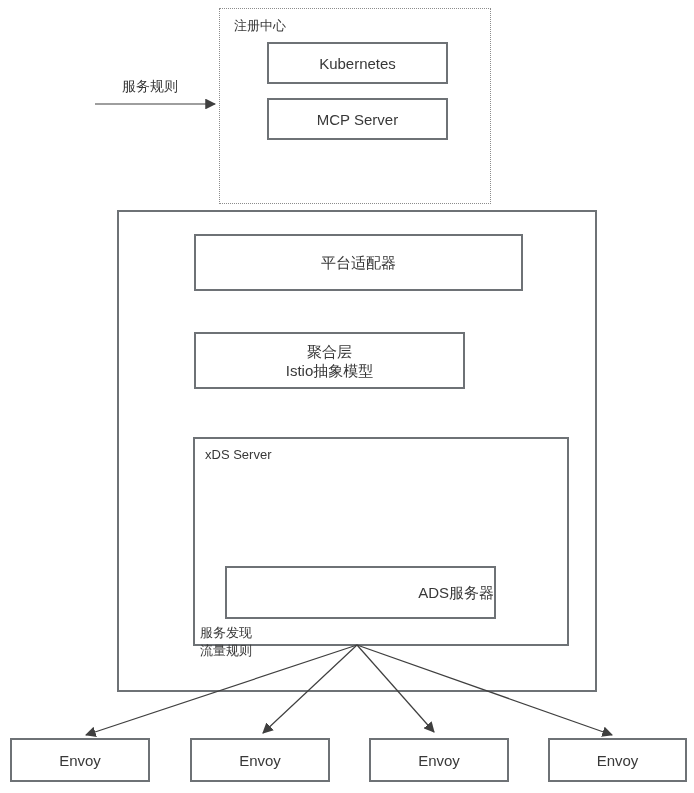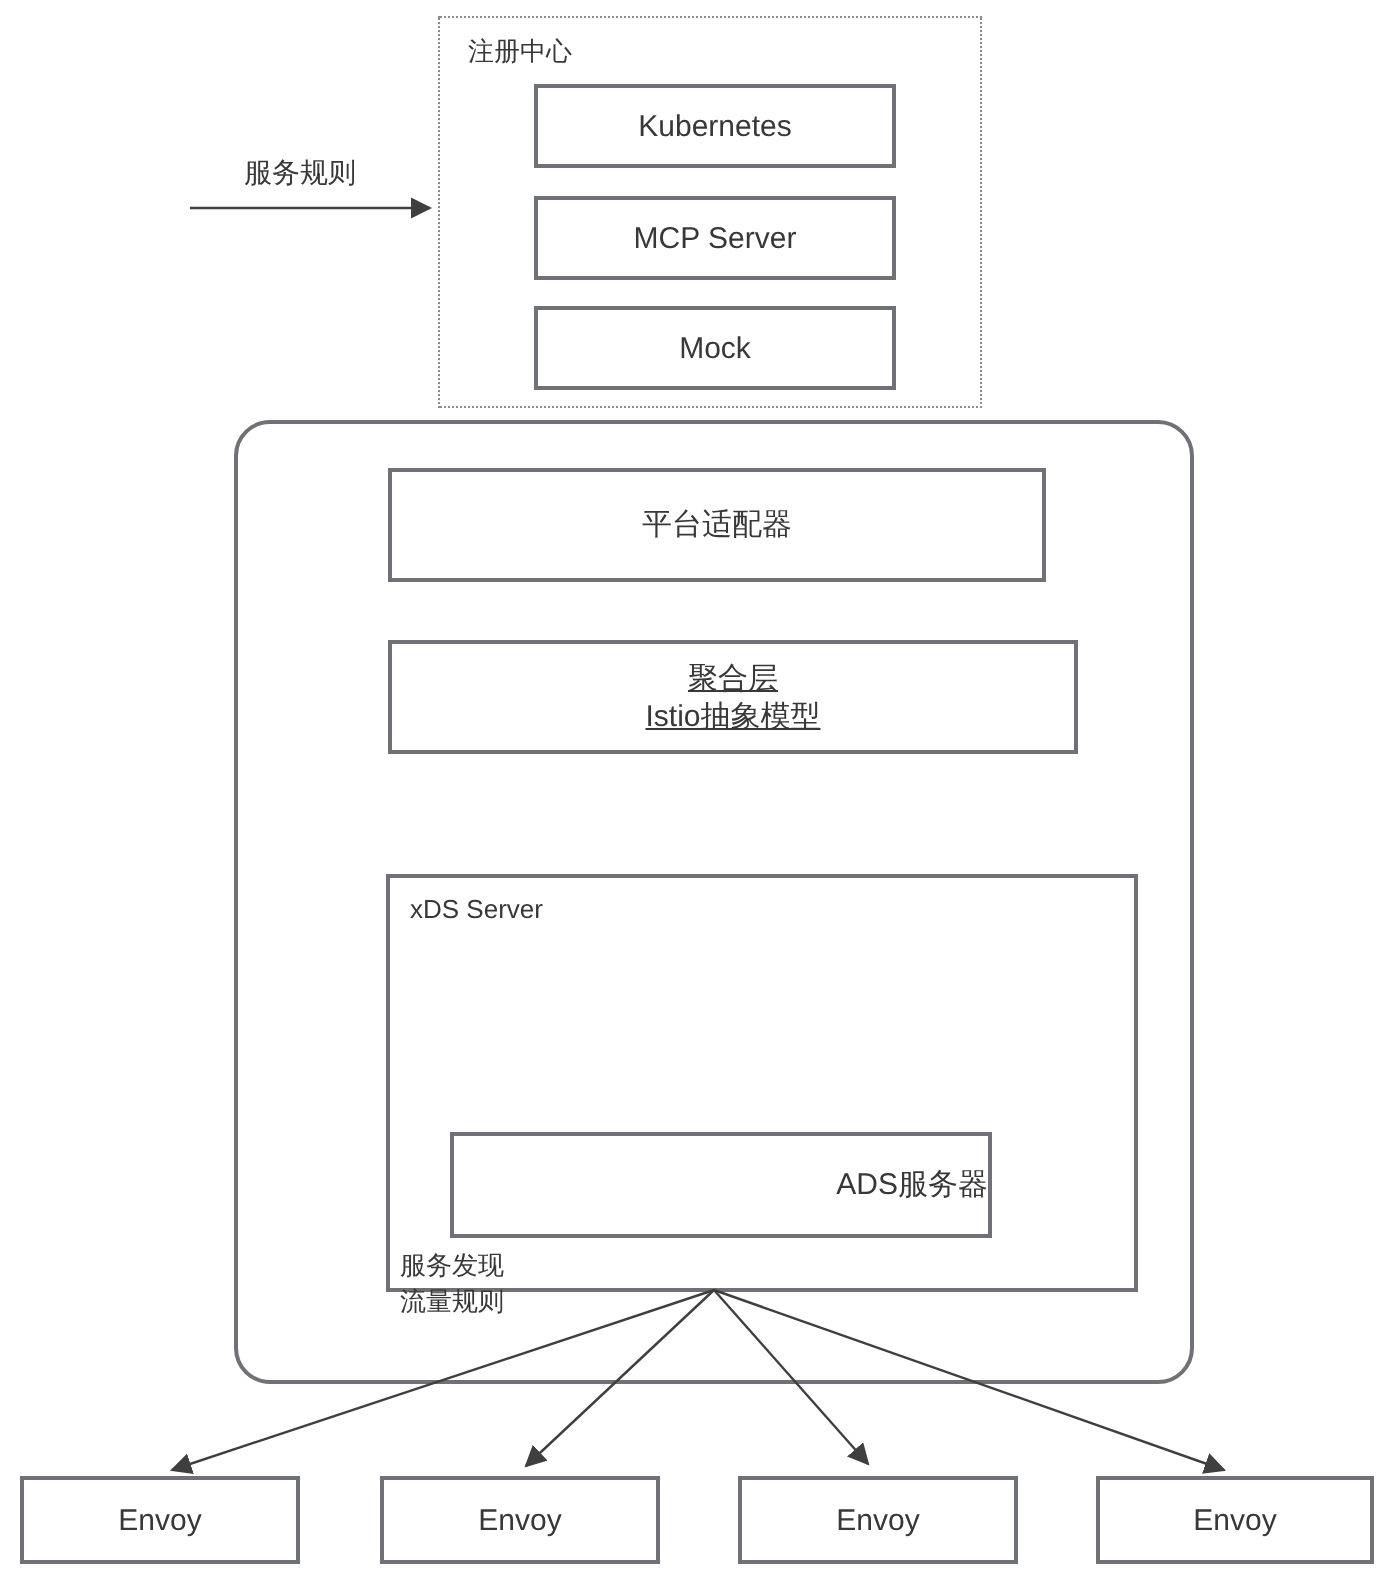--- a/index.html
+++ b/index.html
@@ -60,23 +60,23 @@
 
   
   #registry-group{left:219px;top:8px;width:272px;height:196px;}
   #registry-title{left:14px;top:8px;}
   #kubernetes-box{left:47px;top:33px;width:181px;height:42px;}
   #mcp-server-box{left:47px;top:89px;width:181px;height:42px;}
   #mock-box{left:47px;top:144px;width:181px;height:42px;}
 
   #service-rules-label{left:119px;top:78px;}
 
-  #pilot-group{left:117px;top:210px;width:480px;height:482px;border-radius:18px;}
+  #pilot-group{left:117px;top:210px;width:480px;height:482px;}
   #platform-adapter-box{left:75px;top:22px;width:329px;height:57px;}
-  #aggregation-box{left:75px;top:108px;width:345px;height:57px;text-decoration:underline;}
+  #aggregation-box{left:75px;top:120px;width:271px;height:57px;}
   #xds-group{left:74px;top:225px;width:376px;height:209px;border:2px solid var(--box-border);position:absolute;background:var(--background);}
   #xds-title{left:10px;top:8px;}
   #xds-generator-box{left:30px;top:47px;width:271px;height:52px;}
   #ads-server-box{left:30px;top:127px;width:271px;height:53px;justify-content:flex-end;}
   #discovery-label{left:81px;top:412px;font-family:Liberation Serif, serif;}
 
   .envoy{top:738px;height:44px;}
   #envoy-1{left:10px;width:140px;}
   #envoy-2{left:190px;width:140px;}
   #envoy-3{left:369px;width:140px;}
@@ -87,23 +87,20 @@
 
 <div class="canvas">
 
   <div class="registry" id="registry-group">
     <div class="group-label" id="registry-title">注册中心</div>
     <div class="node" id="mcp-server-box">
       <span>MCP Server</span>
     </div>
     <div class="node" id="kubernetes-box">
       <span>Kubernetes</span>
-    </div>
-    <div class="node" id="mock-box">
-      <span>Mock</span>
     </div>
   </div>
 
   <div class="group" id="pilot-group">
     <div class="node" id="platform-adapter-box">
       <span>平台适配器</span>
     </div>
     <div class="node" id="aggregation-box">
       <span>
         <span>聚合层</span><br>

